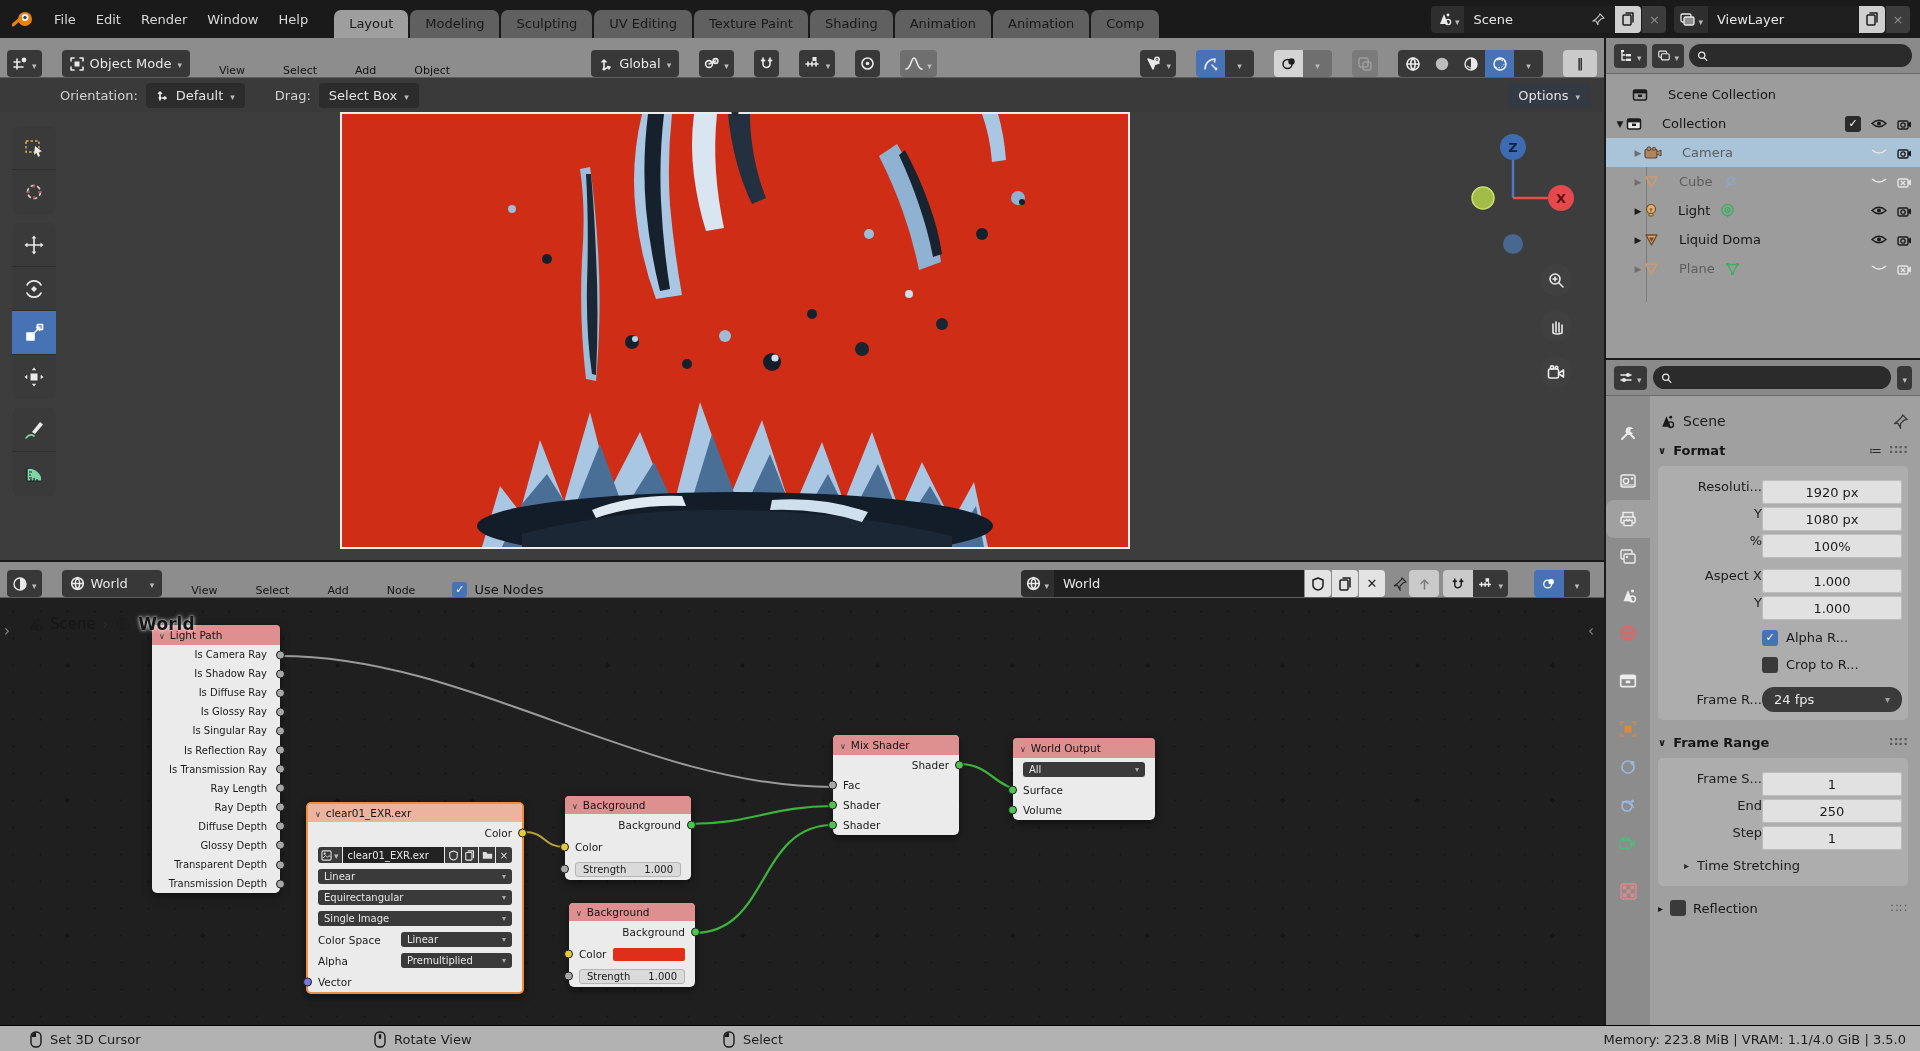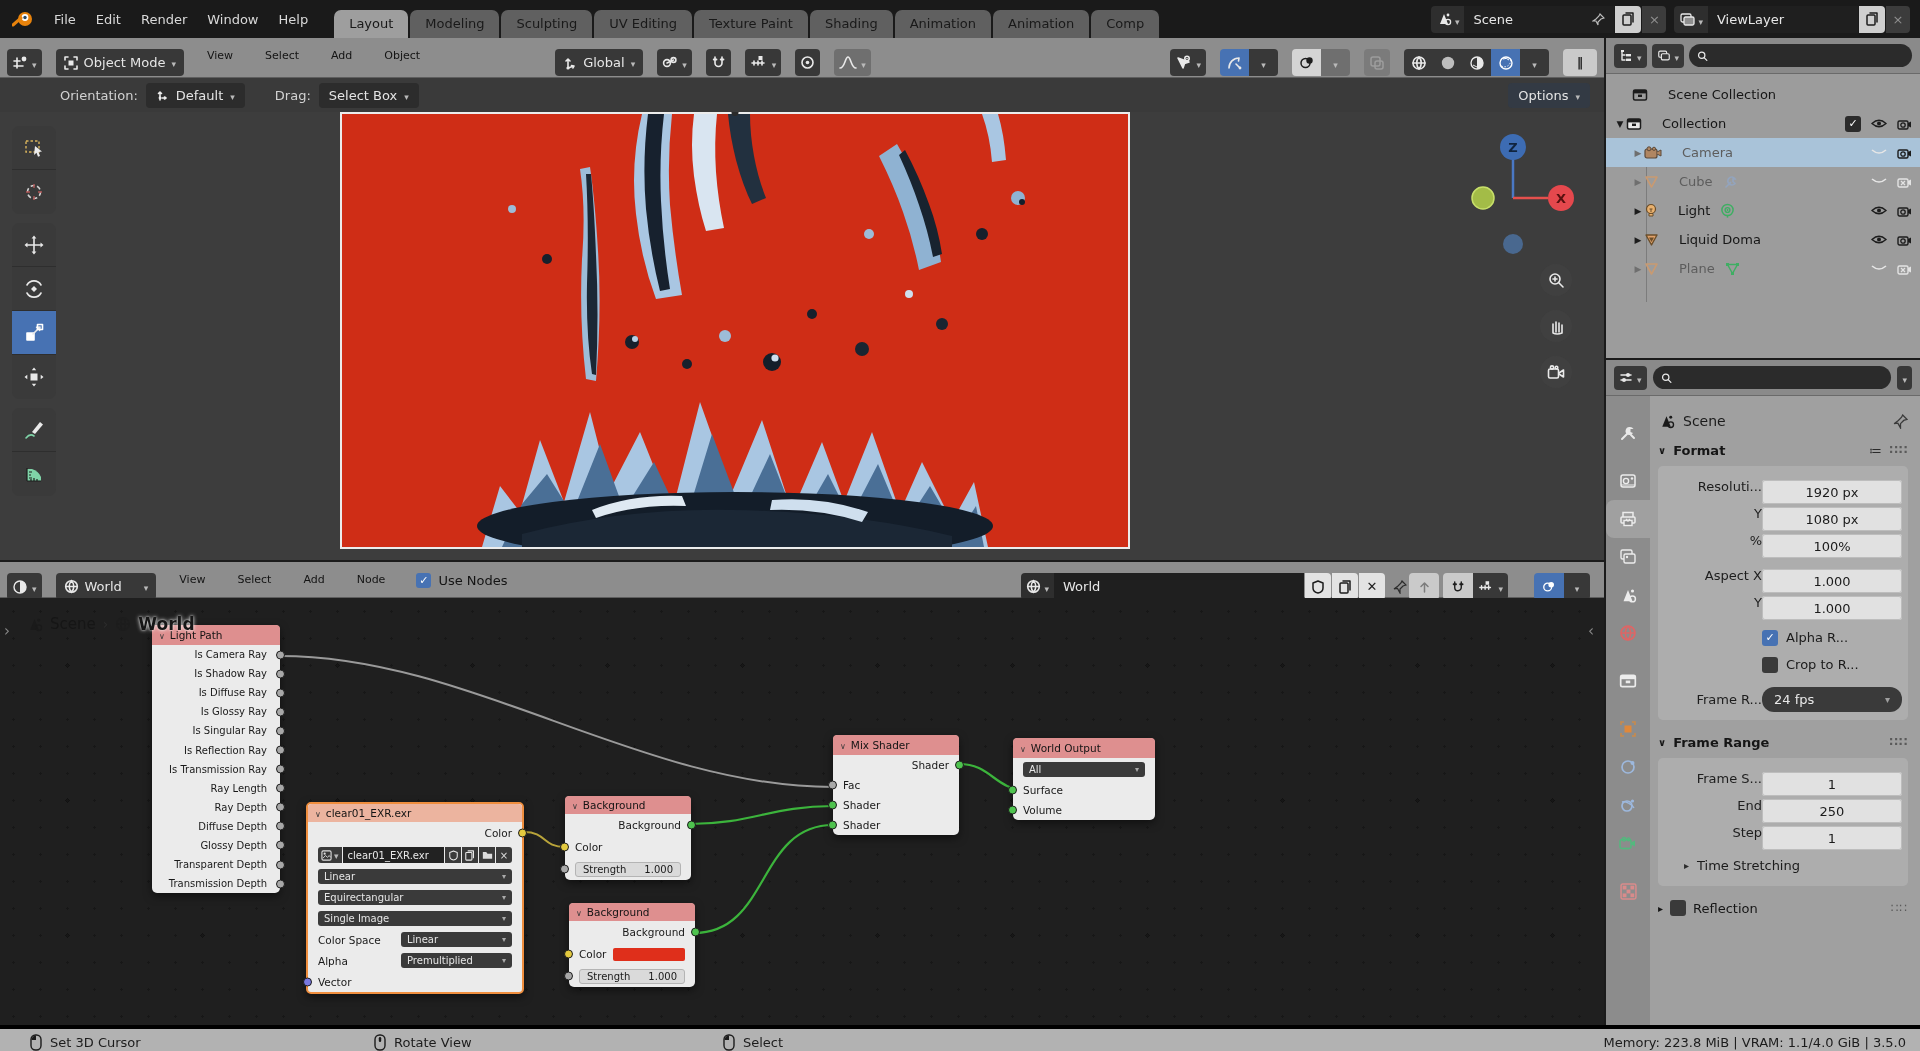--- a/index.html
+++ b/index.html
@@ -12,21 +12,21 @@
   .tabs{display:flex;align-self:flex-end;margin-left:16px;gap:2px}
   .tab{background:#606060;color:#191919;font-size:13px;padding:6px 15px 7px;border-radius:7px 7px 0 0;white-space:nowrap}
   .tab.active{background:#9e9e9e}
   .dblock{display:flex;align-items:center;height:27px;margin-left:8px}
   .db-ico{background:#2e2e2e;height:27px;border-radius:4px 0 0 4px;display:flex;align-items:center;padding:0 5px;gap:3px}
   .db-val{background:#1f1f1f;color:#e6e6e6;font-size:13px;height:27px;display:flex;align-items:center;padding:0 9px;min-width:150px;gap:8px}
   .db-btn{background:#cfcfcf;color:#222;height:27px;width:26px;display:flex;align-items:center;justify-content:center;border-radius:0 4px 4px 0;margin-left:1px}
   .db-x{background:#3c3c3c;color:#8f8f8f;height:27px;width:24px;display:flex;align-items:center;justify-content:center;border-radius:0 4px 4px 0;margin-left:1px;font-size:13px}
   .chev:after{content:"▾";font-size:9px;color:#b9b9b9}
   
-  .ehead{position:absolute;background:#8d8d8d;display:flex;align-items:flex-start;gap:14px;padding:11px 7px;border-bottom:1px solid #5e5e5e}
+  .ehead{position:absolute;background:#8d8d8d;display:flex;align-items:flex-end;gap:20px;padding:0 7px;border-bottom:1px solid #5e5e5e}
   .pill{background:#383838;color:#e6e6e6;border-radius:4px;display:inline-flex;align-items:center;gap:6px;padding:0 8px;height:27px;font-size:13px;white-space:nowrap}
   .pill.lt{background:#cacaca;color:#2a2a2a}
   .pill.blue{background:#4772b3}
   .hmenu{color:#141414;font-size:11px;padding:0 9px;white-space:nowrap}
   .icobtn{background:#383838;border-radius:4px;height:27px;display:inline-flex;align-items:center;padding:0 5px;gap:4px}
   .seg{display:inline-flex;border-radius:4px;overflow:hidden}
   .seg>div{background:#383838;height:27px;display:flex;align-items:center;justify-content:center;width:29px}
   .seg>div.on{background:#4772b3}
   
   .vpts{position:absolute;left:0;top:78px;width:1604px;height:34px;background:#3a3a3a;display:flex;align-items:center;color:#d2d2d2;font-size:13px;padding:0 14px;gap:8px;z-index:5}
@@ -78,21 +78,21 @@
   .plabel{width:104px;text-align:right;white-space:nowrap;overflow:hidden;color:#1d1d1d}
   .pv{flex:1;background:#e1e1e1;border-radius:3px;height:24px;display:flex;align-items:center;justify-content:center;margin:12px 6px 1px 0;box-shadow:inset 0 0 0 1px #bdbdbd}
   .pdd{flex:1;background:#3a3a3a;color:#e8e8e8;height:25px;border-radius:12px;display:flex;align-items:center;padding:0 12px;margin-right:6px}
   .pdd:after{content:"▾";margin-left:auto;color:#9f9f9f;font-size:10px}
   .pbox{background:#adadad;border-radius:5px;padding:7px 0 7px 0;margin:2px 0 8px}
   .cbx{width:16px;height:16px;border-radius:3px;background:#3a3a3a;display:inline-flex;align-items:center;justify-content:center;color:#fff;font-size:11px;margin-right:8px}
   .cbx.on{background:#4772b3}
   .sechead{display:flex;align-items:center;gap:7px;height:28px;font-weight:bold;color:#161616}
   .grip{color:#5a5a5a;font-size:12px;letter-spacing:1px}
   
-  .statusbar{position:absolute;left:0;top:1025px;width:1920px;height:26px;background:#b2b2b2;border-top:4px solid #000000;color:#1c1c1c;font-size:13px}
+  .statusbar{position:absolute;left:0;top:1025px;width:1920px;height:26px;background:#b2b2b2;border-top:1px solid #000000;color:#1c1c1c;font-size:13px}
   .skey{position:absolute;top:0;height:26px;display:flex;align-items:center;gap:8px}
   .searchbox{background:#2b2b2b;border-radius:12px;height:23px;flex:1;display:flex;align-items:center;padding:0 8px;gap:6px}
   .searchbox input{background:transparent;border:none;outline:none;color:#ddd;font-size:12px;width:100%}
   .vline{position:absolute;left:1644px;top:154px;width:1px;height:116px;background:#7c7c7c}
 </style>
 </head>
 <body>
 
 <div class="topbar">
   <span style="padding:0 10px 0 12px">

